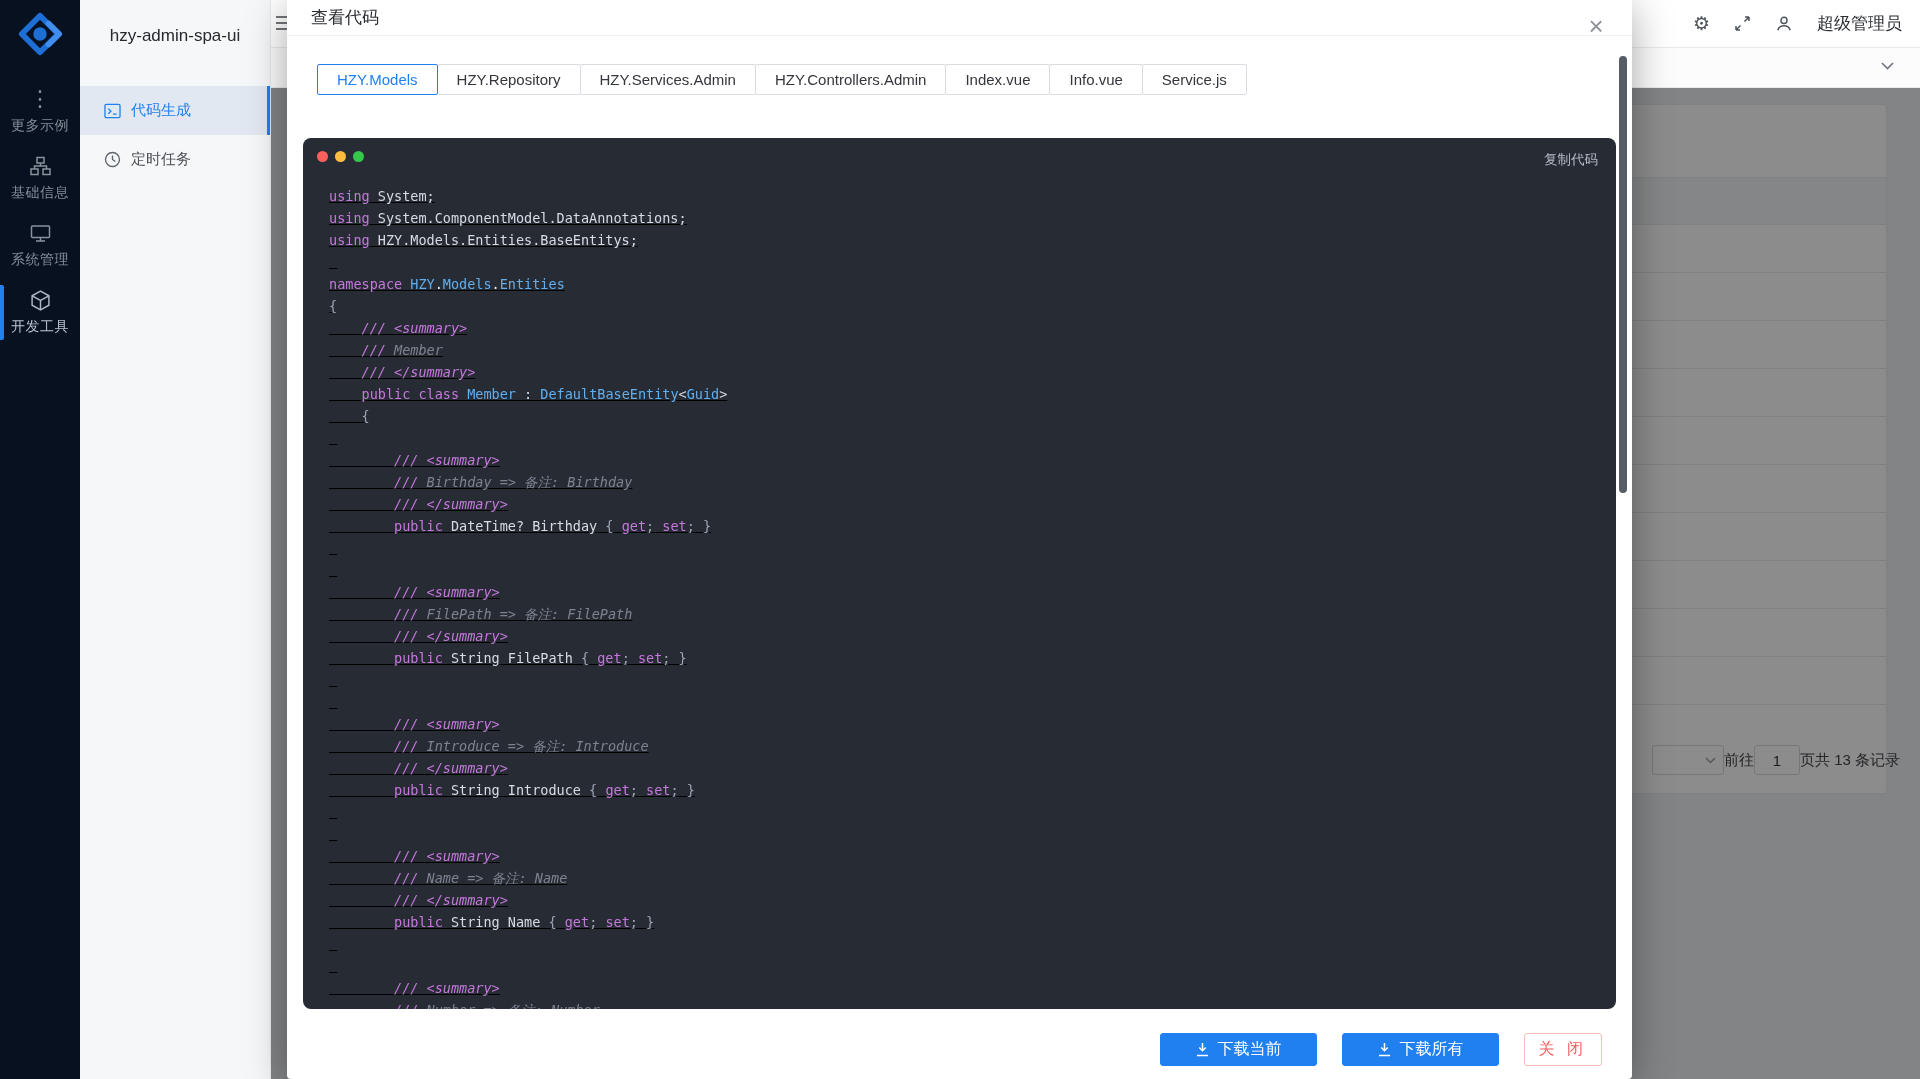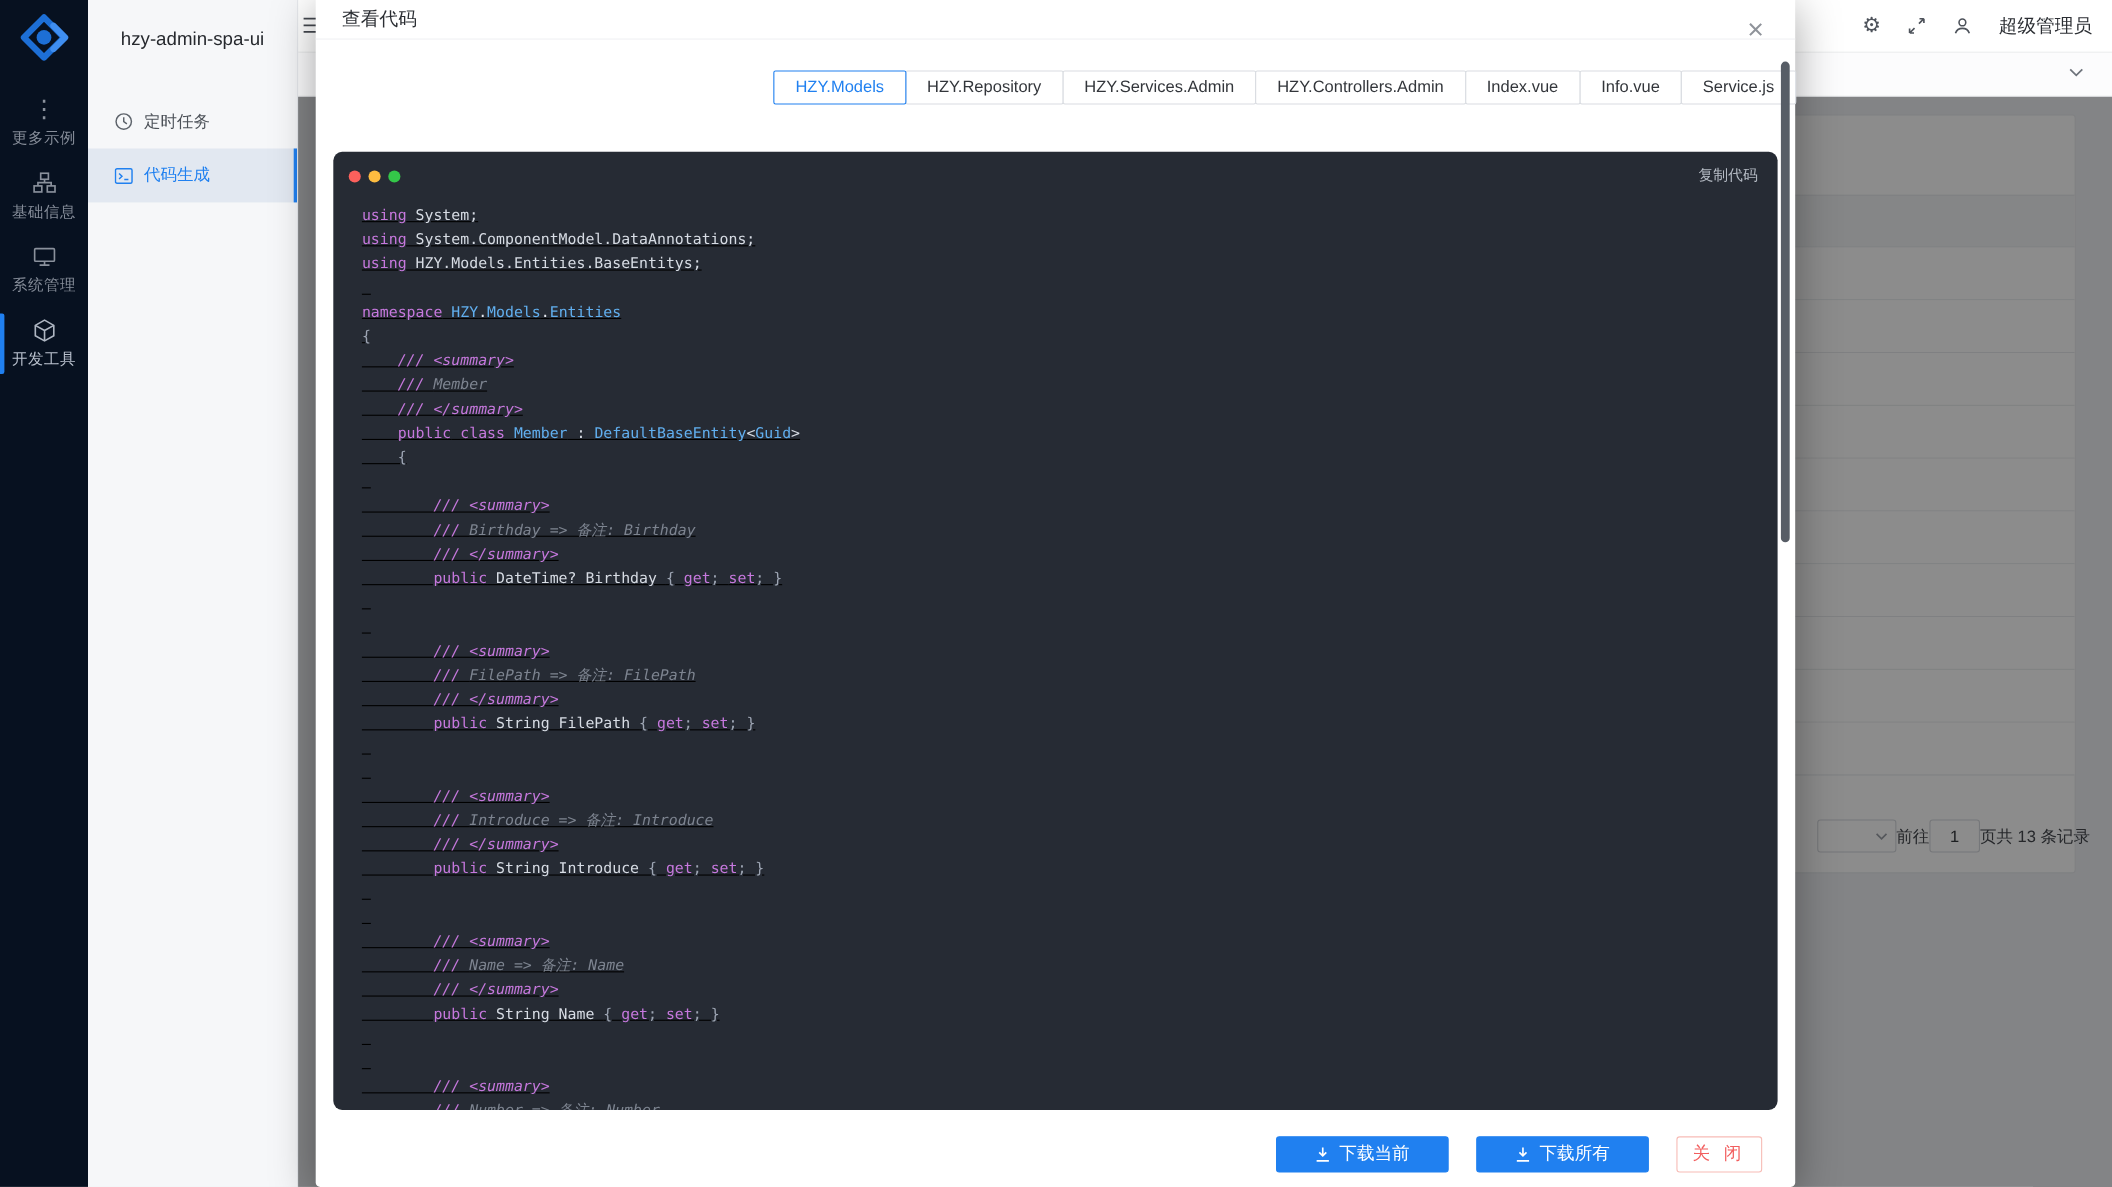--- a/index.html
+++ b/index.html
@@ -67,28 +67,28 @@
   
   .modal { position:absolute; left:287px; top:0; width:1345px; height:1079px; background:#ffffff;
     z-index:50; box-shadow:0 8px 40px rgba(0,0,0,.35); border-radius:0 0 4px 4px;
     display:flex; flex-direction:column; }
   .modal-header { position:relative; height:36px; border-bottom:1px solid #f0f1f3;
     display:flex; align-items:center; padding:0 24px; }
   .modal-title { font-size:17px; color:#2b2e33; }
   .modal-close { position:absolute; right:20px; top:10px; width:32px; height:32px; border:0; background:none;
     font-size:26px; line-height:30px; color:#8f939a; cursor:pointer; font-family:inherit; }
 
-  .tabs { display:flex; margin:28px 0 0 30px;justify-content:flex-end; }
+  .tabs { display:flex; margin:28px 0 0 30px; }
   .tab { height:31px; line-height:29px; padding:0 19px; font-size:15px; color:#33363b; background:#fff;
     border:1px solid #d9dce1; margin-right:-1px; cursor:pointer; position:relative; border-radius:2px; }
   .tab.active { color:#2080f0; border-color:#2080f0; z-index:2; }
 
   .code-panel { margin:43px 16px 0 16px; height:871px; background:#262b34; border-radius:8px;
     overflow:hidden; position:relative; }
-  .panel-head { display:flex; align-items:center; padding:13px 18px 8px 14px; }
+  .panel-head { display:flex; align-items:flex-start; padding:13px 18px 8px 14px; }
   .lights { display:flex; gap:7px; }
   .light { width:11px; height:11px; border-radius:50%; }
   .l-red{ background:#fc605c; } .l-yellow{ background:#fdbc40; } .l-green{ background:#34c749; }
   .copy-btn { margin-left:auto; font-size:13.5px; color:#b6bcc5; background:none; border:0; cursor:pointer;
     font-family:inherit; }
   .code { padding:8px 26px 0 26px; font-family:"DejaVu Sans Mono",monospace; font-size:13.5px; }
   .cl { white-space:pre; line-height:22px; height:22px;text-decoration:underline; }
   .tok-k { color:#c678dd; }
   .tok-x { color:#c678dd; font-style:italic; }
   .tok-c { color:#7d8490; font-style:italic; }
@@ -155,37 +155,37 @@
           </svg>
         </span>
         <span class="rlabel">开发工具</span>
       </div>
     </nav>
 </aside>
 
 <aside class="menu">
   <div class="menu-title">hzy-admin-spa-ui</div>
   <div class="menu-list" id="menu-items">
+      <div class="menu-item active">
+        <span class="mic">
+          <svg width="17" height="16" viewBox="0 0 18 17" fill="none" stroke="currentColor" stroke-width="1.4">
+            <rect x="1" y="1.5" width="16" height="14" rx="1.5"></rect>
+            <path d="M4.5 6l2.8 2.7-2.8 2.7M9.5 11.8h4"></path>
+          </svg>
+        </span>
+        <span>代码生成</span>
+      </div>
       <div class="menu-item">
         <span class="mic">
           <svg width="17" height="17" viewBox="0 0 18 18" fill="none" stroke="currentColor" stroke-width="1.4">
             <circle cx="9" cy="9" r="7.4"></circle>
             <path d="M9 4.8V9l3 2.2"></path>
           </svg>
         </span>
         <span>定时任务</span>
-      </div>
-      <div class="menu-item active">
-        <span class="mic">
-          <svg width="17" height="16" viewBox="0 0 18 17" fill="none" stroke="currentColor" stroke-width="1.4">
-            <rect x="1" y="1.5" width="16" height="14" rx="1.5"></rect>
-            <path d="M4.5 6l2.8 2.7-2.8 2.7M9.5 11.8h4"></path>
-          </svg>
-        </span>
-        <span>代码生成</span>
       </div>
     </div>
 </aside>
 
 <div class="main">
   <div class="navbar">
     <span class="hamburger">
       <svg width="18" height="16" viewBox="0 0 18 16">
           <path d="M1 2h16M1 8h16M1 14h16" stroke="currentColor" stroke-width="1.6"></path>
         </svg>

